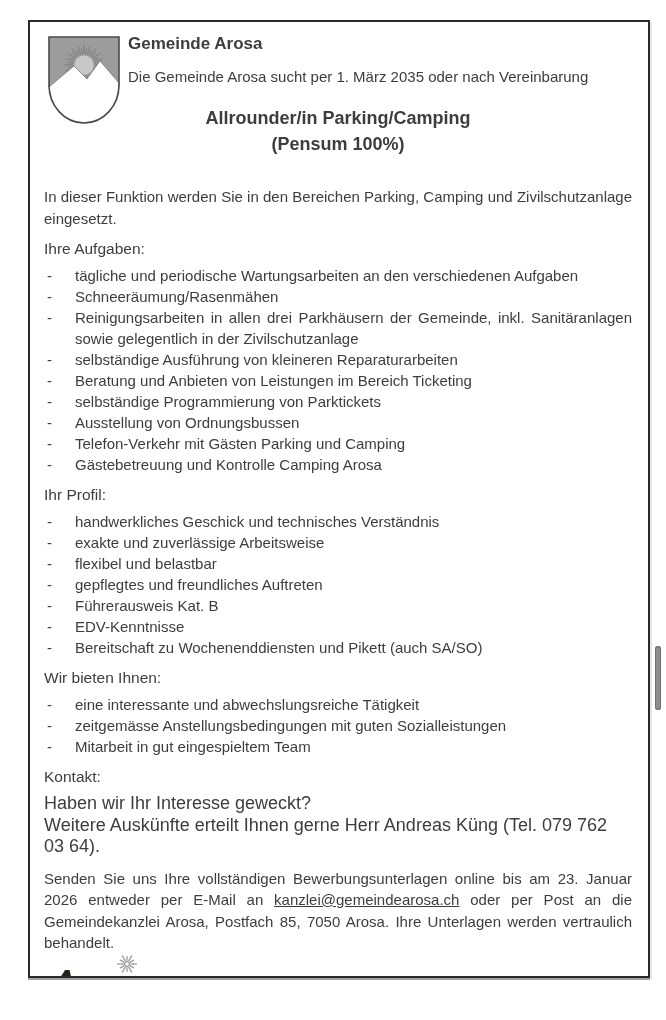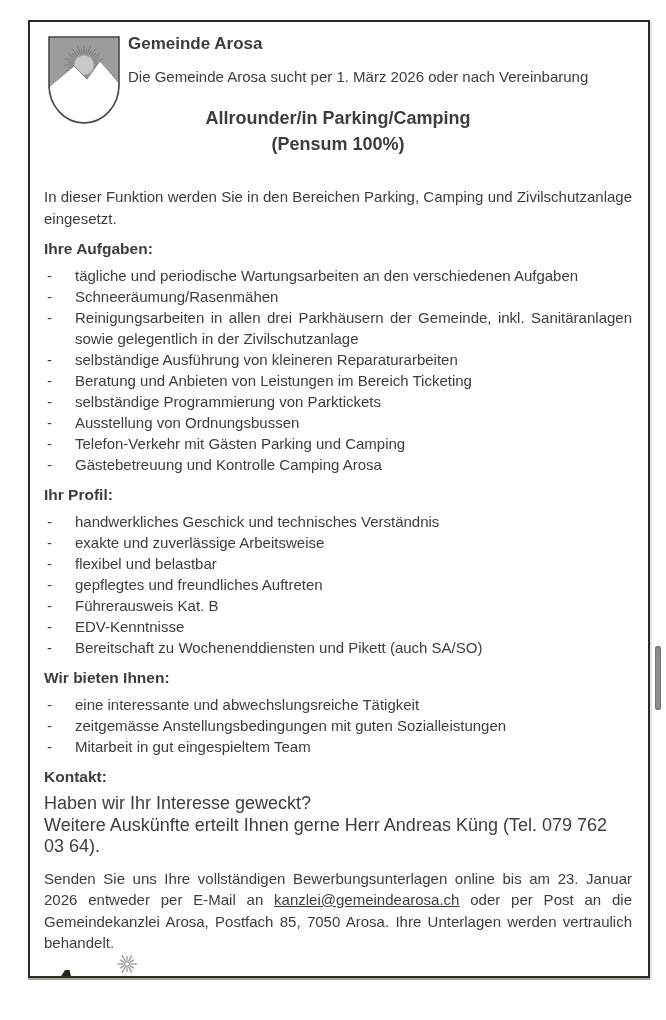--- a/index.html
+++ b/index.html
@@ -19,21 +19,21 @@
   }
   .crest { position:absolute; left:17px; top:13px; }
   .shield-bg { fill:var(--shield_gray,#9c9c9c); }
   .sun-core { fill:var(--sun_core,#c8c8c8); }
   .mountains { fill:var(--mountain_white,#ffffff); stroke:#7d7d7d; stroke-width:.8; }
   .shield-outline { fill:none; stroke:#4a4a4a; stroke-width:1.6; }
   .org { margin-left:84px; padding-top:0; font-size:17px; font-weight:bold; line-height:21px; }
   .intro-line { margin-left:84px; margin-top:12px; font-size:15px; line-height:21px; }
   .job-title { text-align:center; margin-top:18px; font-size:18px; font-weight:bold; line-height:26px; }
   .lead { margin:29px 0 8px 0; font-size:15px; line-height:21.5px; text-align:justify; }
-  h2 { font-size:15.5px; font-weight:bold; margin:9px 0 6px 0; line-height:21px; }
+  h2 { font-size:15.5px; font-weight:normal; margin:9px 0 6px 0; line-height:21px; }
   ul { margin:0; padding:0; list-style:none; font-size:15px; line-height:21px; }
   ul li { position:relative; padding-left:31px; text-align:justify; }
   ul li::before { content:"-"; position:absolute; left:3px; top:0; }
   .contact-line { margin:0; font-size:18px; line-height:21.5px; }
   .closing { margin:10px 0 0 0; font-size:15px; line-height:21.5px; text-align:justify; }
   .email { color:inherit; text-decoration:underline; }
   .logo { position:relative; margin-top:2px; height:54px; }
   .flake { position:absolute; left:72px; top:-3px; }
   .flake-core { fill:none; stroke:var(--snowflake,#9b9b9b); stroke-width:1.1; }
   .logo-text {
@@ -96,21 +96,21 @@
         <line x1="45.90" y1="23.53" x2="53.18" y2="18.24" stroke="#6e6e6e" stroke-width="0.7"></line>
         <line x1="46.80" y1="25.01" x2="51.61" y2="22.55" stroke="#6e6e6e" stroke-width="0.7"></line>
         <line x1="47.46" y1="26.60" x2="56.02" y2="23.82" stroke="#6e6e6e" stroke-width="0.7"></line>
         <line x1="47.86" y1="28.28" x2="53.20" y2="27.43" stroke="#6e6e6e" stroke-width="0.7"></line>
       </g>
     <path class="mountains" d="M2 52 L27 31 L40 44 L53 26 L72 48 V50 A35 38 0 0 1 2 50 Z"></path>
     <path class="shield-outline" d="M2 2 H72 V50 A35 38 0 0 1 2 50 Z"></path>
   </svg>
 
   <div class="org">Gemeinde Arosa</div>
-  <div class="intro-line">Die Gemeinde Arosa sucht per 1. März 2026 oder nach Vereinbarung</div>
+  <div class="intro-line">Die Gemeinde Arosa sucht per 1. März 2035 oder nach Vereinbarung</div>
 
   <div class="job-title">
     <div>Allrounder/in Parking/Camping</div>
     <div>(Pensum 100%)</div>
   </div>
 
   <p class="lead">In dieser Funktion werden Sie in den Bereichen Parking, Camping und Zivilschutzanlage eingesetzt.</p>
 
   <h2>Ihre Aufgaben:</h2>
   <ul>

